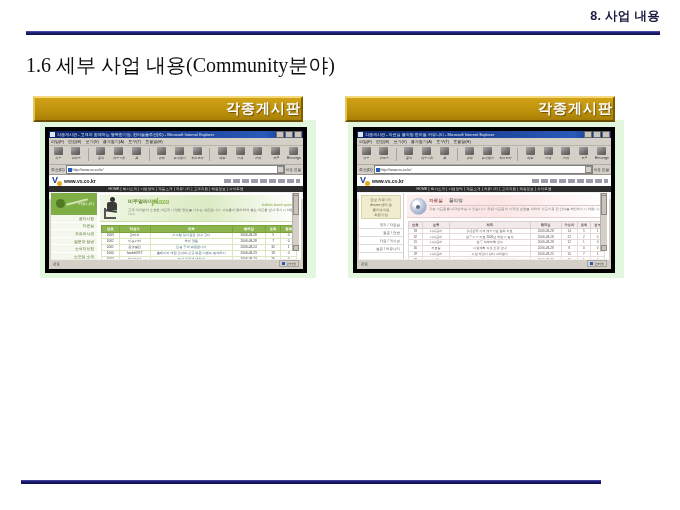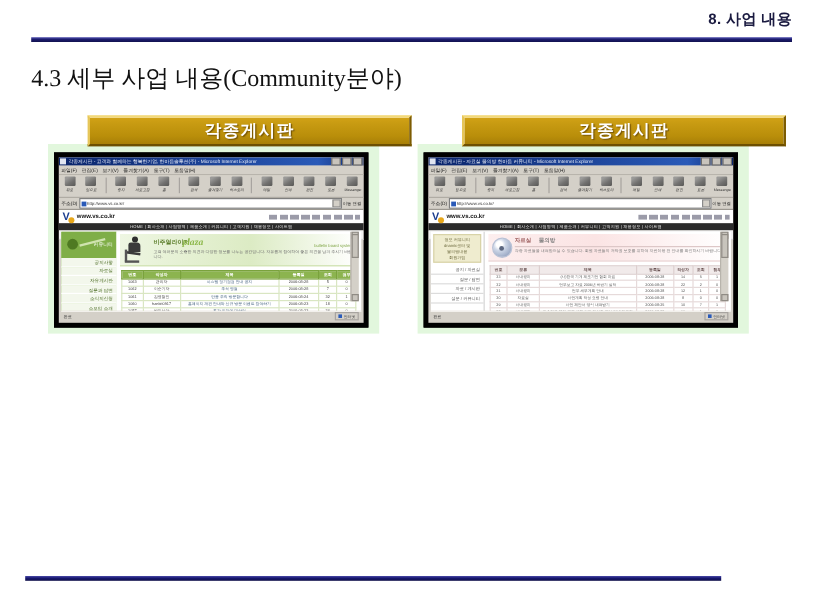--- a/index.html
+++ b/index.html
@@ -34,21 +34,21 @@
 
   
   .banner{
     position:absolute;top:96px;height:26px;
     background:linear-gradient(to bottom,#d2a216 0%,#c89b12 22%,#b98e0a 70%,#a87f07 100%);
     border-top:2px solid #f3d979;
     border-left:2px solid #e6c65a;
     border-right:2px solid #7d5c02;
     border-bottom:2px solid #6d4f01;
     box-sizing:border-box;
-    display:flex;align-items:center;justify-content:center;margin-left:40px;
+    display:flex;align-items:center;justify-content:flex-end;
   }
   .banner.left{left:33px;width:270px;}
   .banner.right{left:345px;width:270px;}
   .banner span{
     font-family:"Liberation Sans",sans-serif;
     font-size:14px;font-weight:bold;color:#ffffff;
     letter-spacing:1px;
     text-shadow:1px 1px 1px rgba(90,60,0,.75);
   }
 
@@ -295,21 +295,21 @@
   }
   .vscroll .thumb{position:absolute;top:2px;left:0;right:0;height:18px;background:#c8c4bc;border:1px solid #8f8b84;}
   .vscroll .ar{position:absolute;left:0;right:0;height:6px;background:#c8c4bc;border:1px solid #8f8b84;box-sizing:border-box;}
   .vscroll .ar.t{top:0;} .vscroll .ar.b{bottom:0;}
 </style>
 </head>
 <body>
 
 <div class="hdr-label">8. 사업 내용</div>
 <div class="rule-top"></div>
-<div class="slide-title">4.3 세부 사업 내용(Community분야)</div>
+<div class="slide-title">1.6 세부 사업 내용(Community분야)</div>
 <div class="rule-bottom"></div>
 
 <div class="panel left"></div>
 <div class="banner left">
   <span>각종게시판</span>
 </div>
 
 <div class="browser left">
   <div class="b-inner">
 

